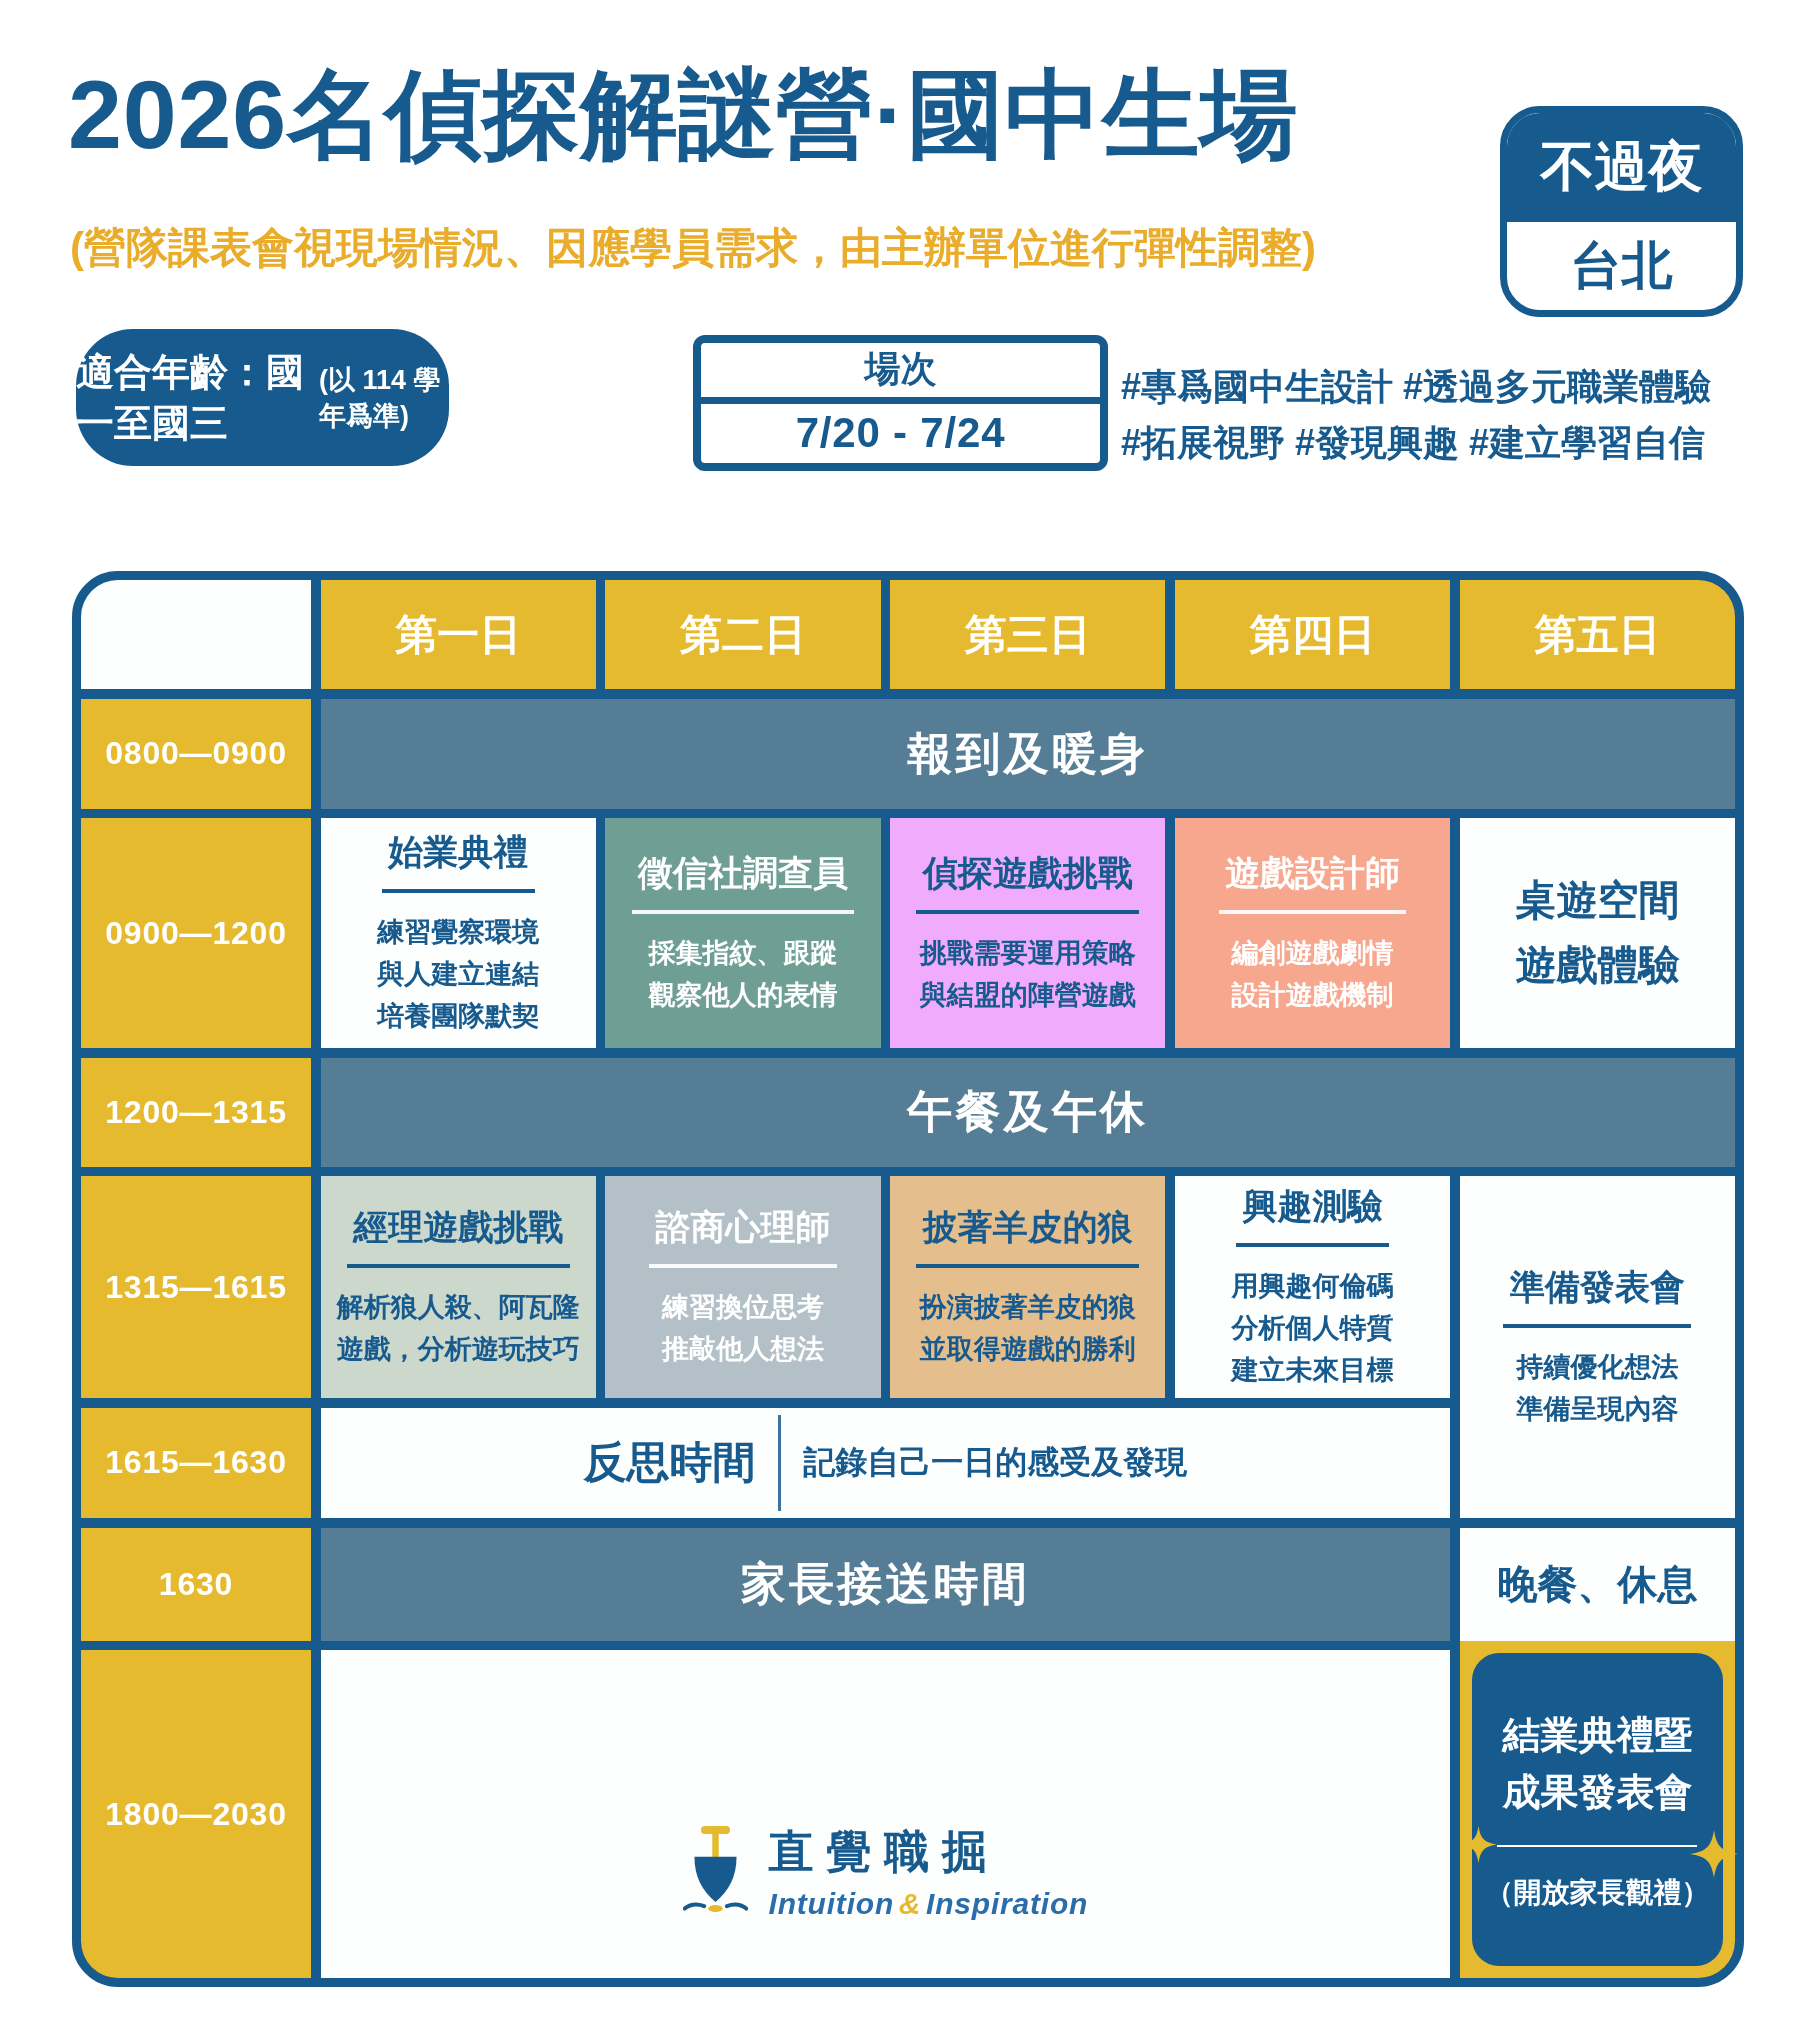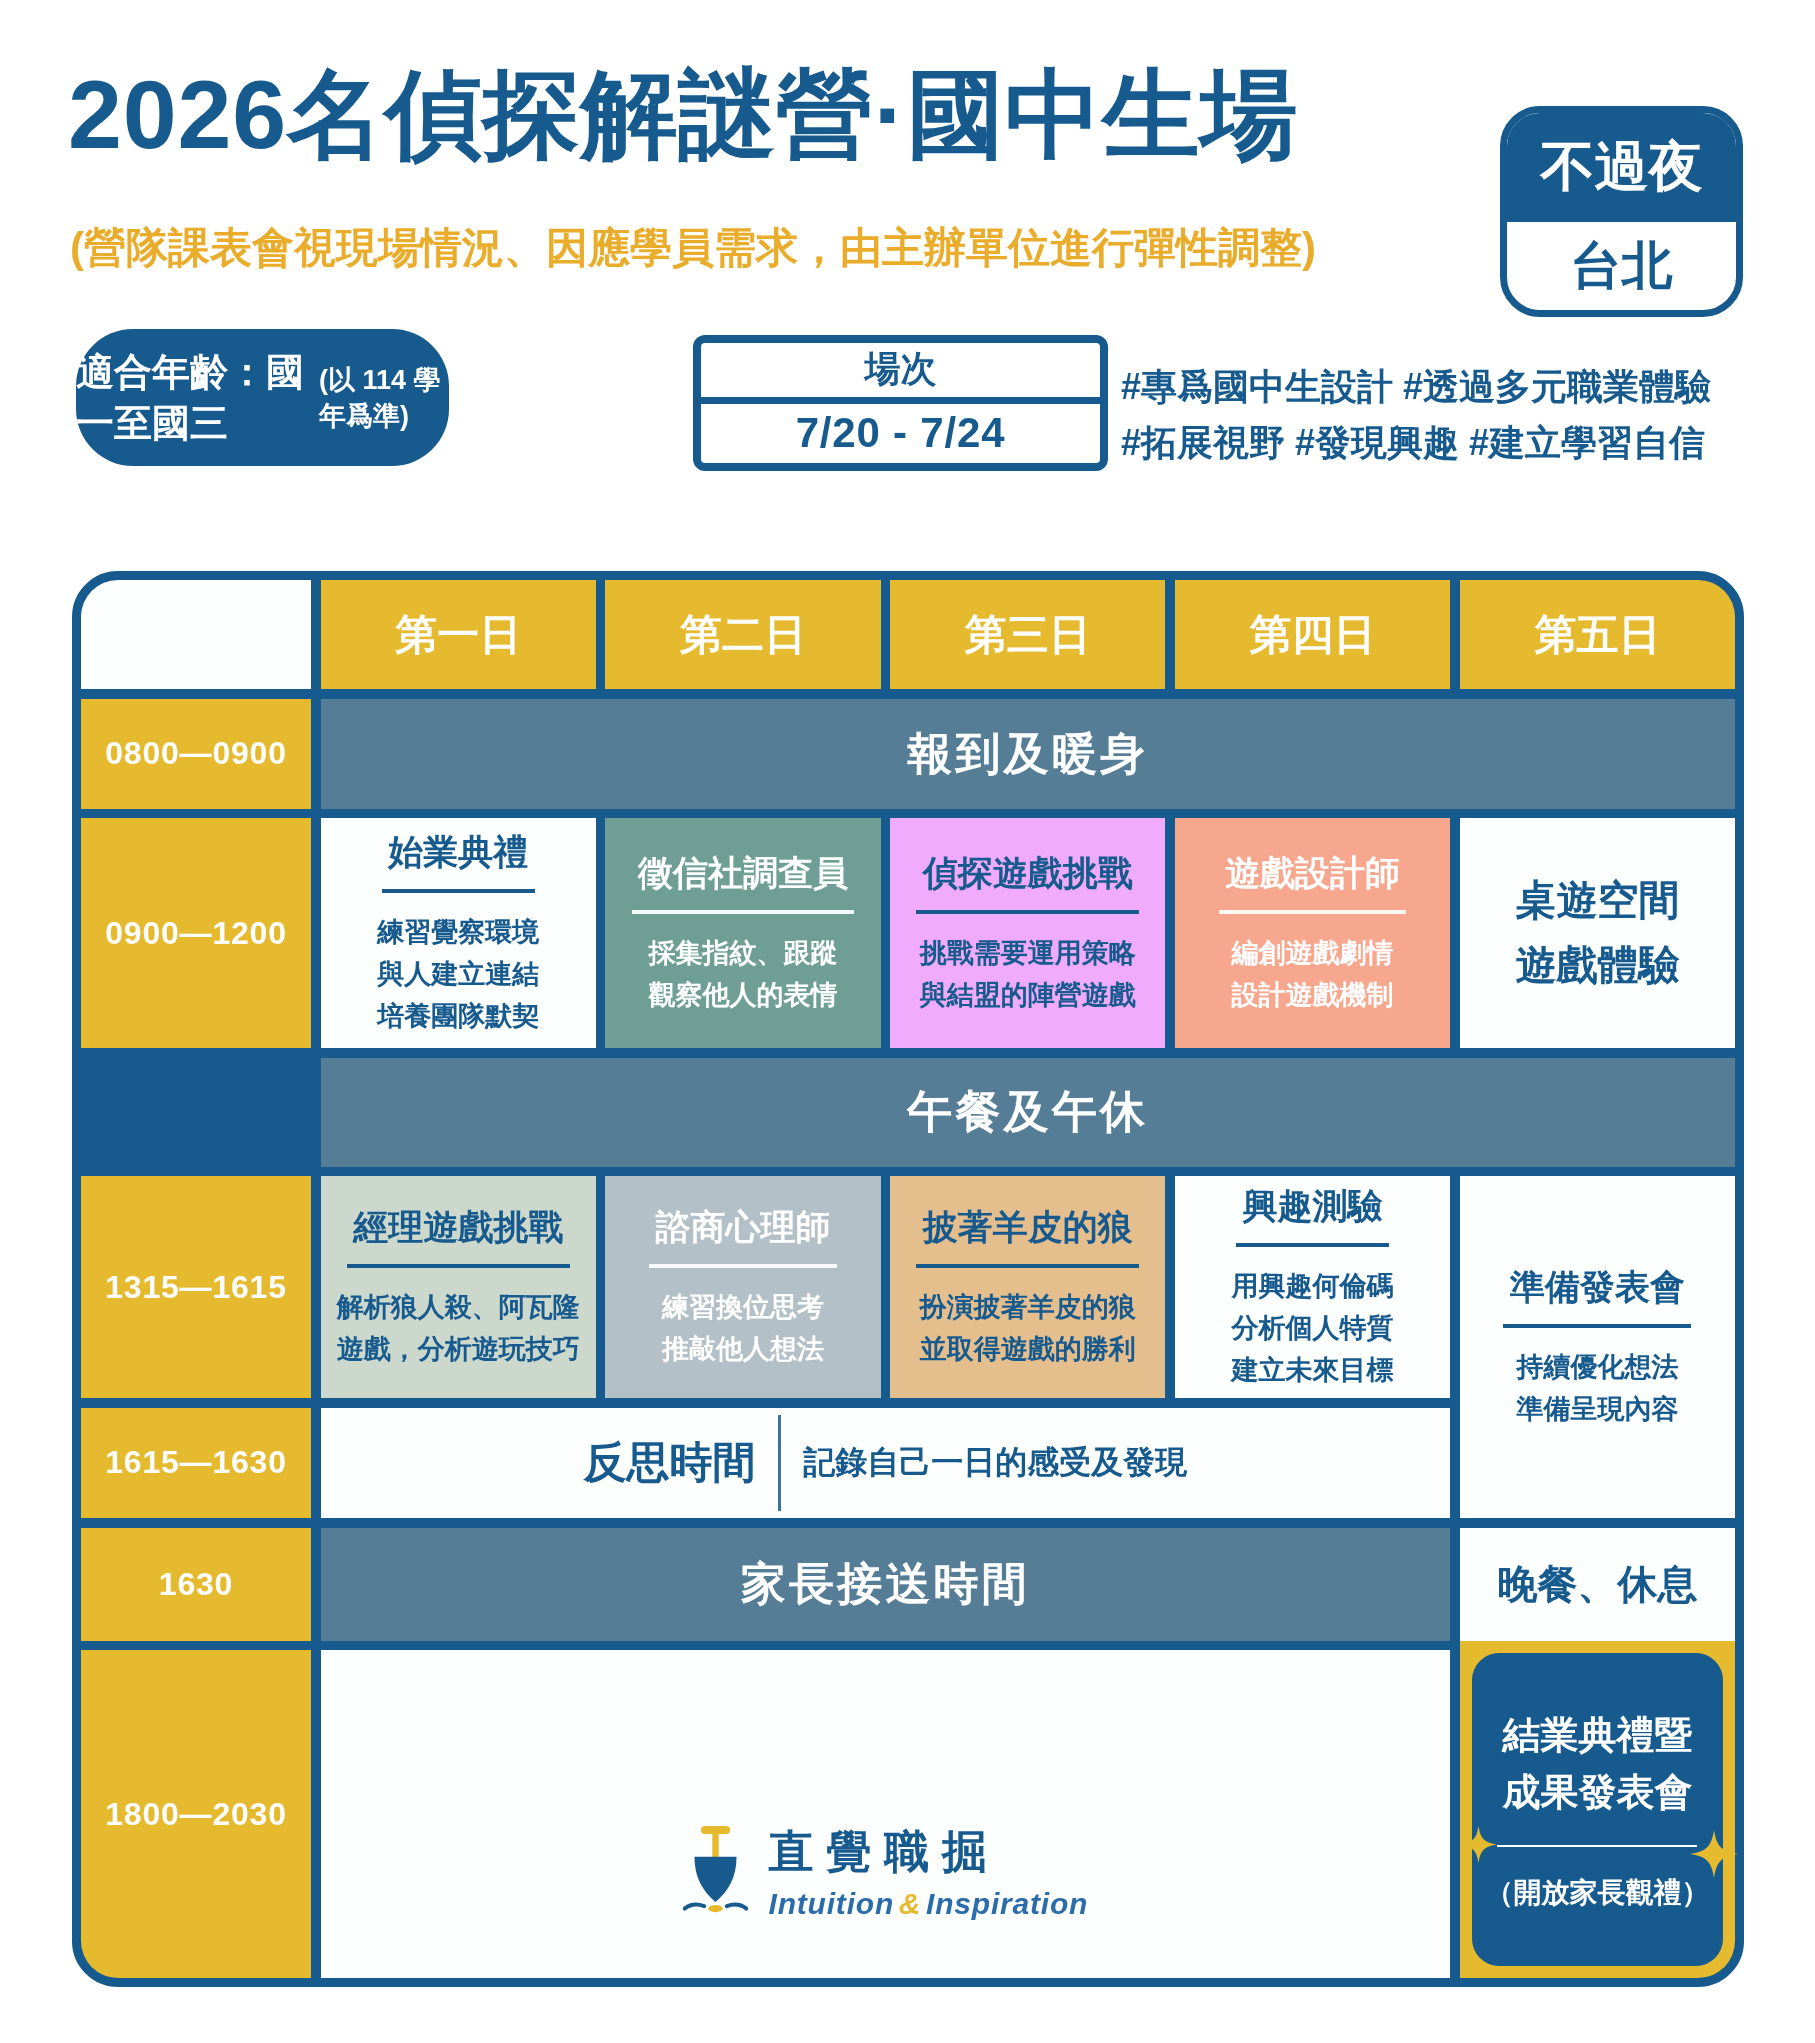--- a/index.html
+++ b/index.html
@@ -157,20 +157,23 @@
     <div class="cell bg-salmon act ink-white">
       <div class="act-title">遊戲設計師</div>
       <div class="act-line">編創遊戲劇情</div>
       <div class="act-line">設計遊戲機制</div>
     </div>
     <div class="cell bg-white act big-lines">
       <div class="act-line">桌遊空間</div>
       <div class="act-line">遊戲體驗</div>
     </div>
 
+    <div class="cell bg-yellow">
+        <span class="time-label">1200—1315</span>
+      </div>
     <div class="cell bg-slate" style="grid-column:2 / span 5;">
         <span class="band-label">午餐及午休</span>
       </div>
 
     <div class="cell bg-yellow">
         <span class="time-label">1315—1615</span>
       </div>
     <div class="cell bg-sage act ink-blue">
       <div class="act-title">經理遊戲挑戰</div>
       <div class="act-line">解析狼人殺、阿瓦隆</div>

